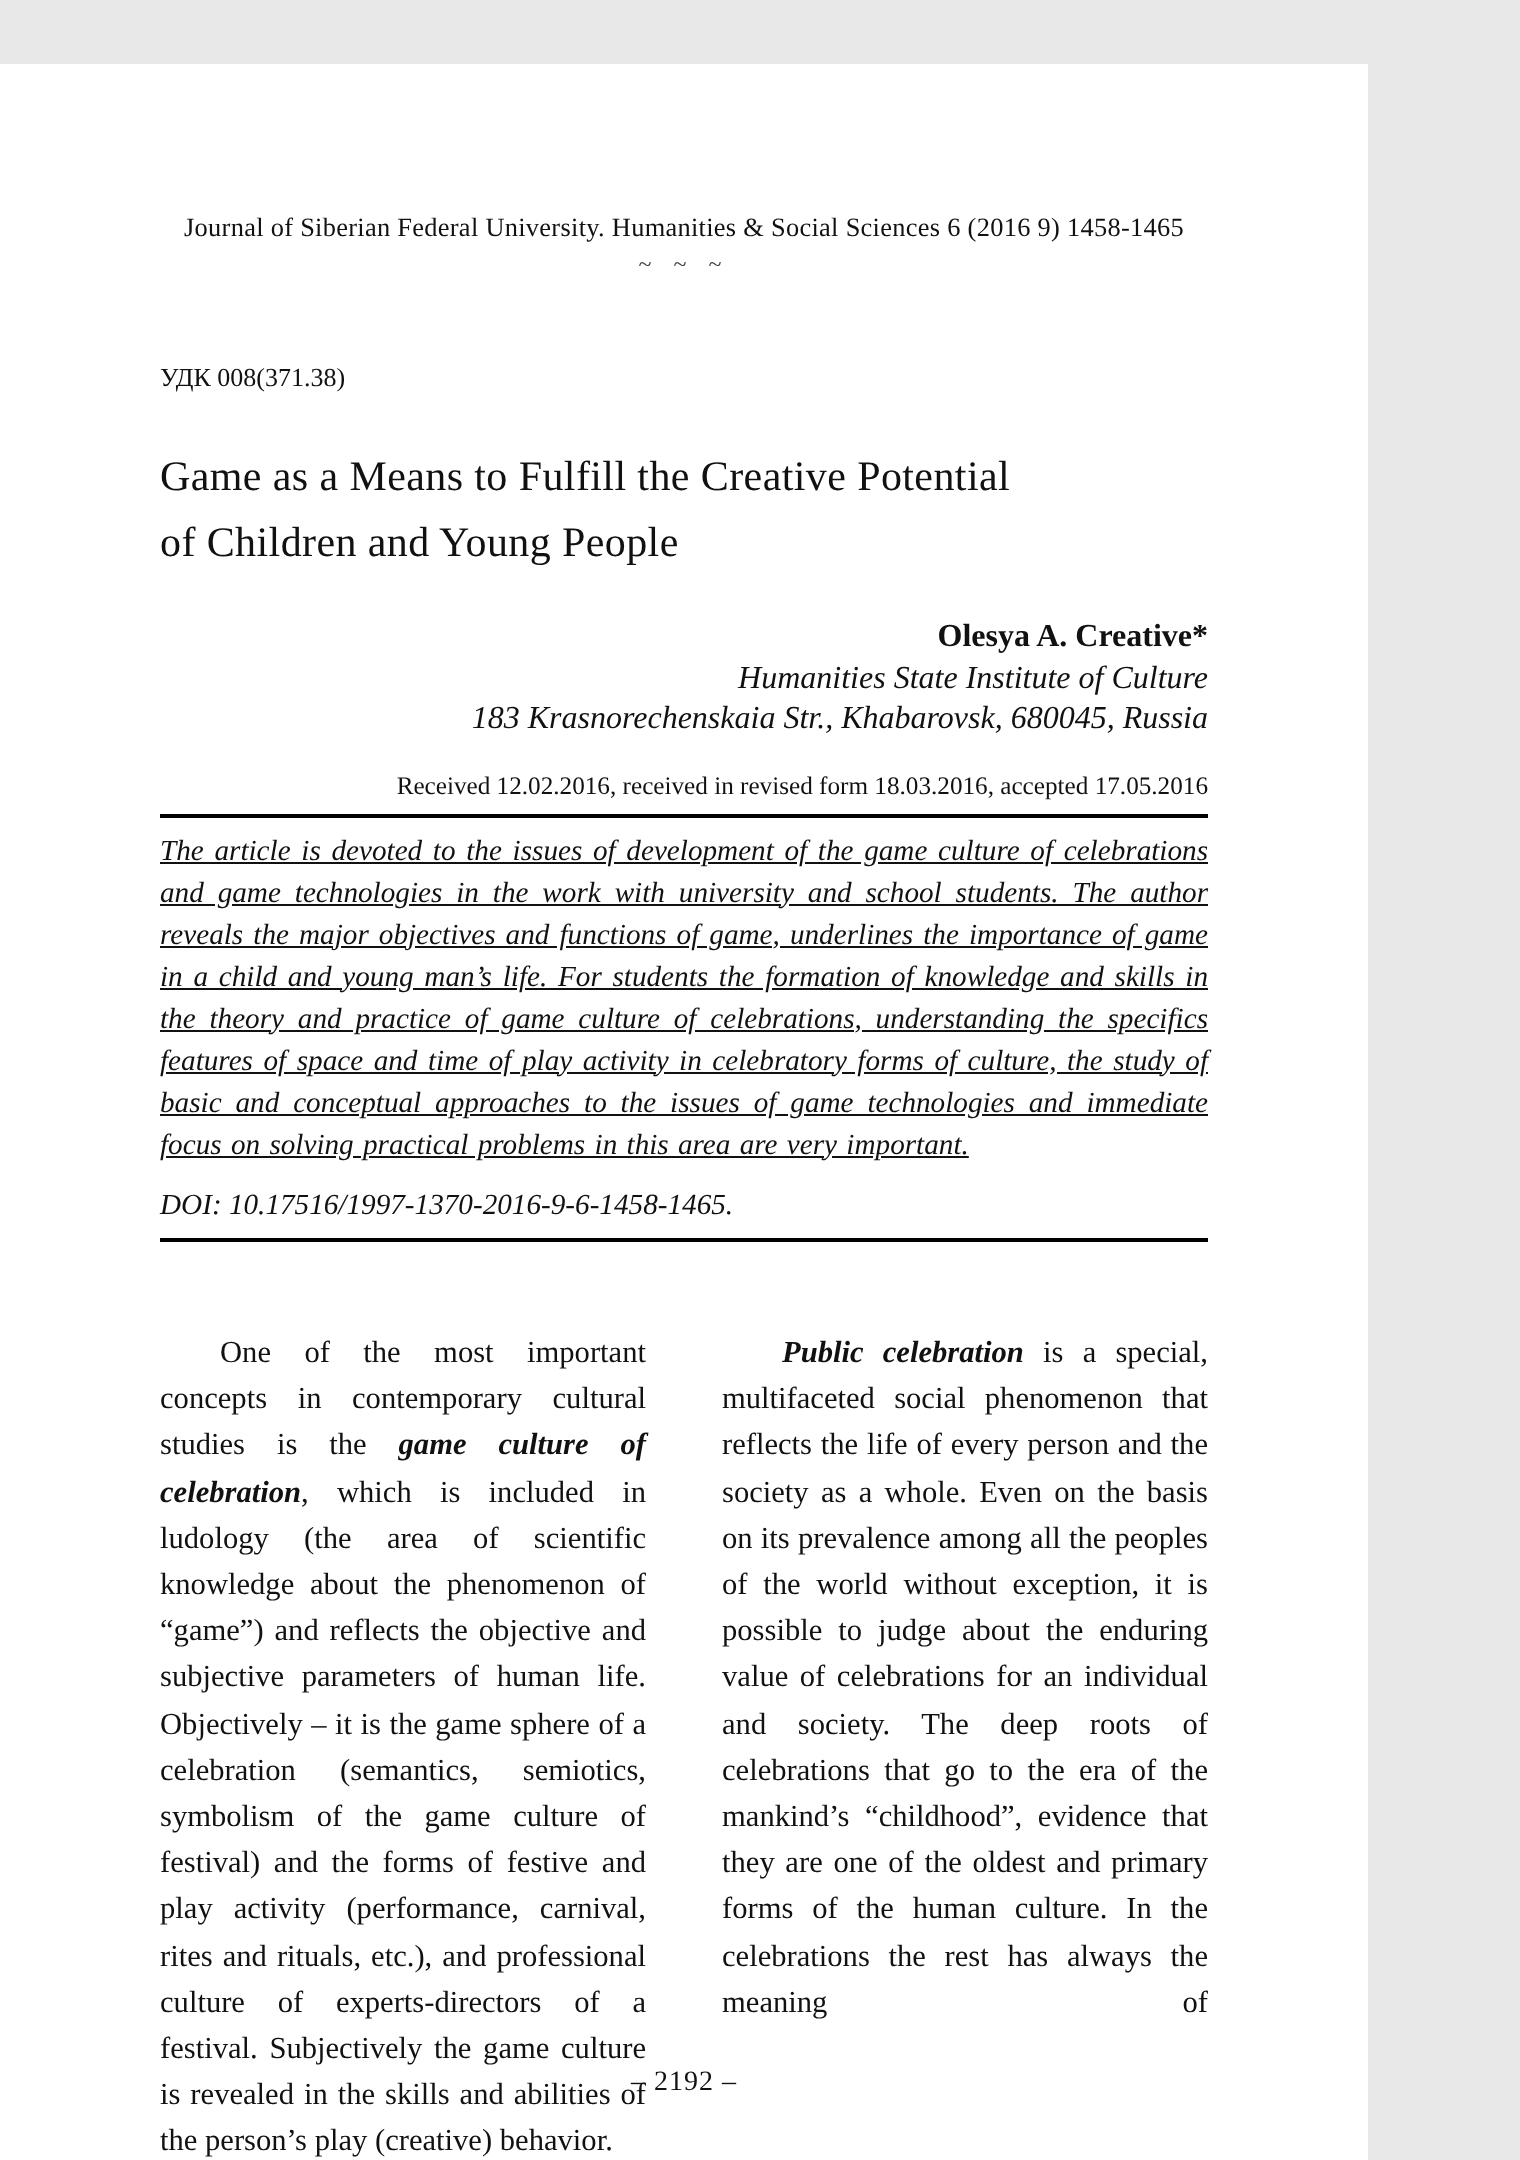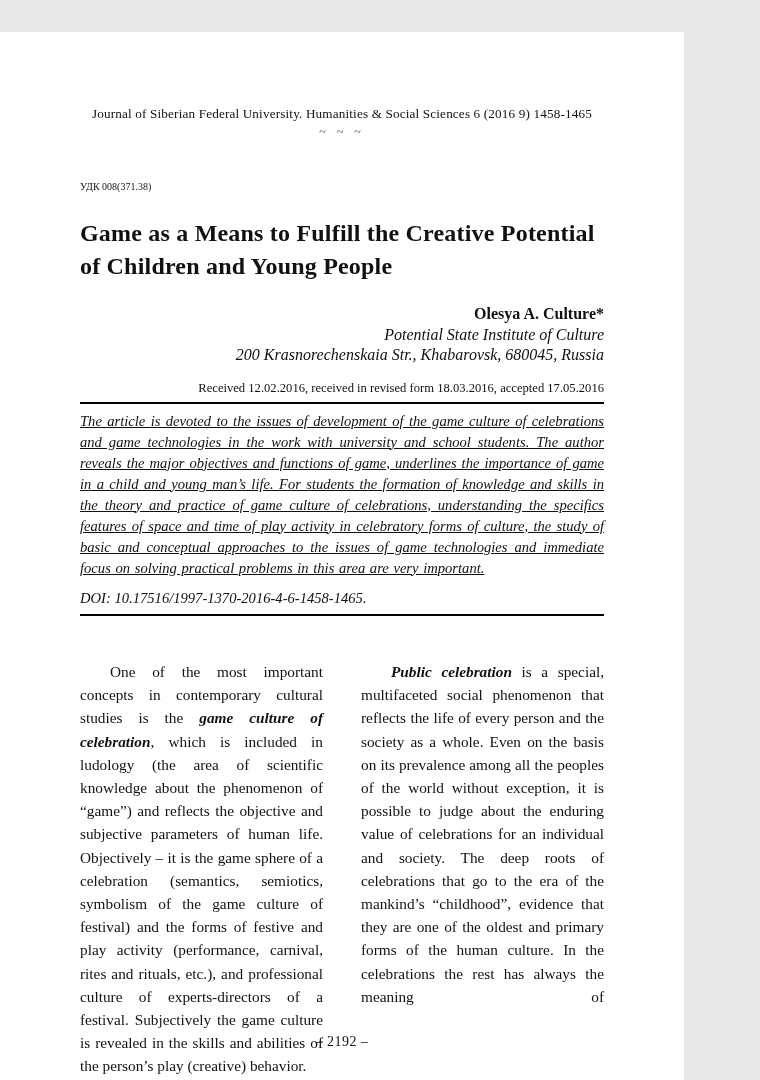--- a/index.html
+++ b/index.html
@@ -25,26 +25,26 @@
   }
   .tildes {
     text-align: center;
     font-size: 12px;
     letter-spacing: 4px;
     margin-top: 3px;
     color: #444;
   }
   .udk {
     margin-top: 41px;
-    font-size: 10px;
+    font-size: 13px;
   }
   .article-title {
     margin-top: 25px;
-    font-weight: bold;
-    font-size: 24px;
+    font-weight: normal;
+    font-size: 21px;
     line-height: 33px;
     letter-spacing: 0.2px;
   }
   .author-block {
     margin-top: 21px;
     text-align: right;
     font-size: 16px;
     line-height: 20.5px;
   }
   .author-name { font-weight: bold; font-style: normal; }
@@ -107,32 +107,32 @@
   <div class="tildes">~ ~ ~</div>
 
   <div class="udk">УДК 008(371.38)</div>
 
   <div class="article-title">
     <div>Game as a Means to Fulfill the Creative Potential</div>
     <div>of Children and Young People</div>
   </div>
 
   <div class="author-block">
-    <div class="author-name">Olesya A. Culture*</div>
-    <div class="author-line">Potential State Institute of Culture</div>
-    <div class="author-line">200 Krasnorechenskaia Str., Khabarovsk, 680045, Russia</div>
+    <div class="author-name">Olesya A. Creative*</div>
+    <div class="author-line">Humanities State Institute of Culture</div>
+    <div class="author-line">183 Krasnorechenskaia Str., Khabarovsk, 680045, Russia</div>
   </div>
 
   <div class="received">Received 12.02.2016, received in revised form 18.03.2016, accepted 17.05.2016</div>
 
   <hr class="rule">
 
   <p class="abstract">The article is devoted to the issues of development of the game culture of celebrations and game technologies in the work with university and school students. The author reveals the major objectives and functions of game, underlines the importance of game in a child and young man’s life. For students the formation of knowledge and skills in the theory and practice of game culture of celebrations, understanding the specifics features of space and time of play activity in celebratory forms of culture, the study of basic and conceptual approaches to the issues of game technologies and immediate focus on solving practical problems in this area are very important.</p>
 
-  <p class="meta-line">DOI: 10.17516/1997-1370-2016-4-6-1458-1465.</p>
+  <p class="meta-line">DOI: 10.17516/1997-1370-2016-9-6-1458-1465.</p>
 
   <hr class="rule rule-bottom">
 
   <div class="columns">
     <div class="col">
       <p><span>One of the most important concepts in contemporary cultural studies is the </span><span class="em-bi">game culture of celebration</span><span>, which is included in ludology (the area of scientific knowledge about the phenomenon of “game”) and reflects the objective and subjective parameters of human life. Objectively – it is the game sphere of a celebration (semantics, semiotics, symbolism of the game culture of festival) and the forms of festive and play activity (performance, carnival, rites and rituals, etc.), and professional culture of experts-directors of a festival. Subjectively the game culture is revealed in the skills and abilities of the person’s play (creative) behavior.</span></p>
     </div>
     <div class="col">
       <p class="fill-last"><span class="em-bi">Public celebration</span><span> is a special, multifaceted social phenomenon that reflects the life of every person and the society as a whole. Even on the basis on its prevalence among all the peoples of the world without exception, it is possible to judge about the enduring value of celebrations for an individual and society. The deep roots of celebrations that go to the era of the mankind’s “childhood”, evidence that they are one of the oldest and primary forms of the human culture. In the celebrations the rest has always the meaning of</span></p>
     </div>

